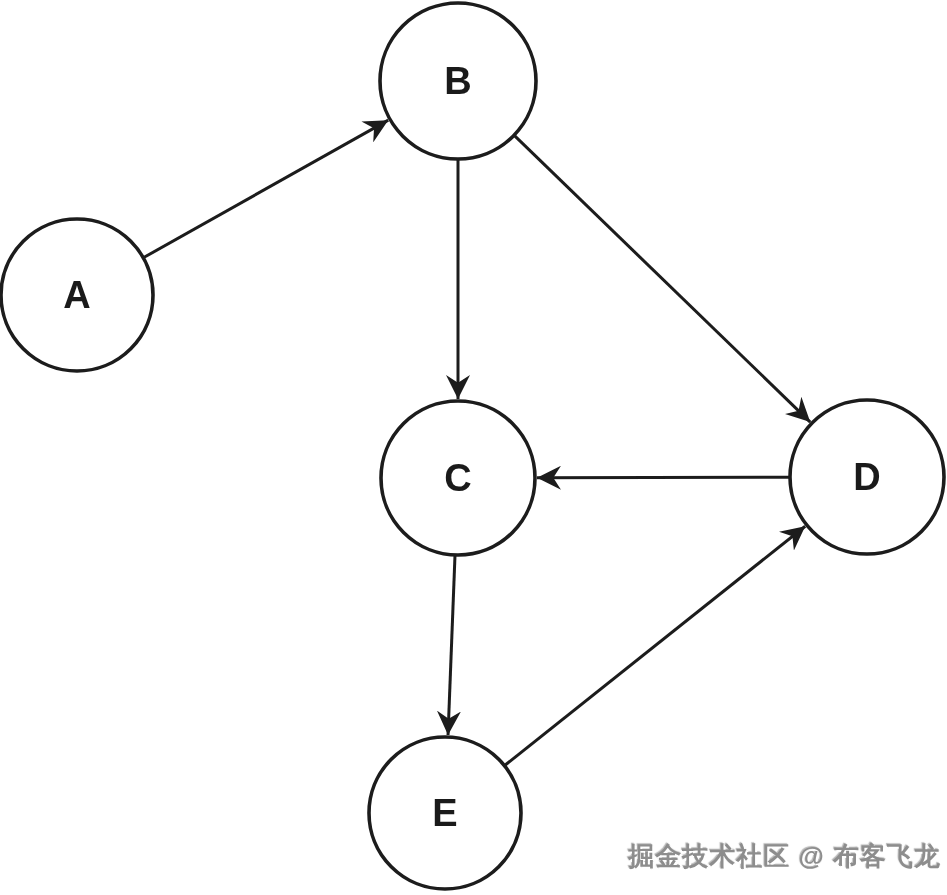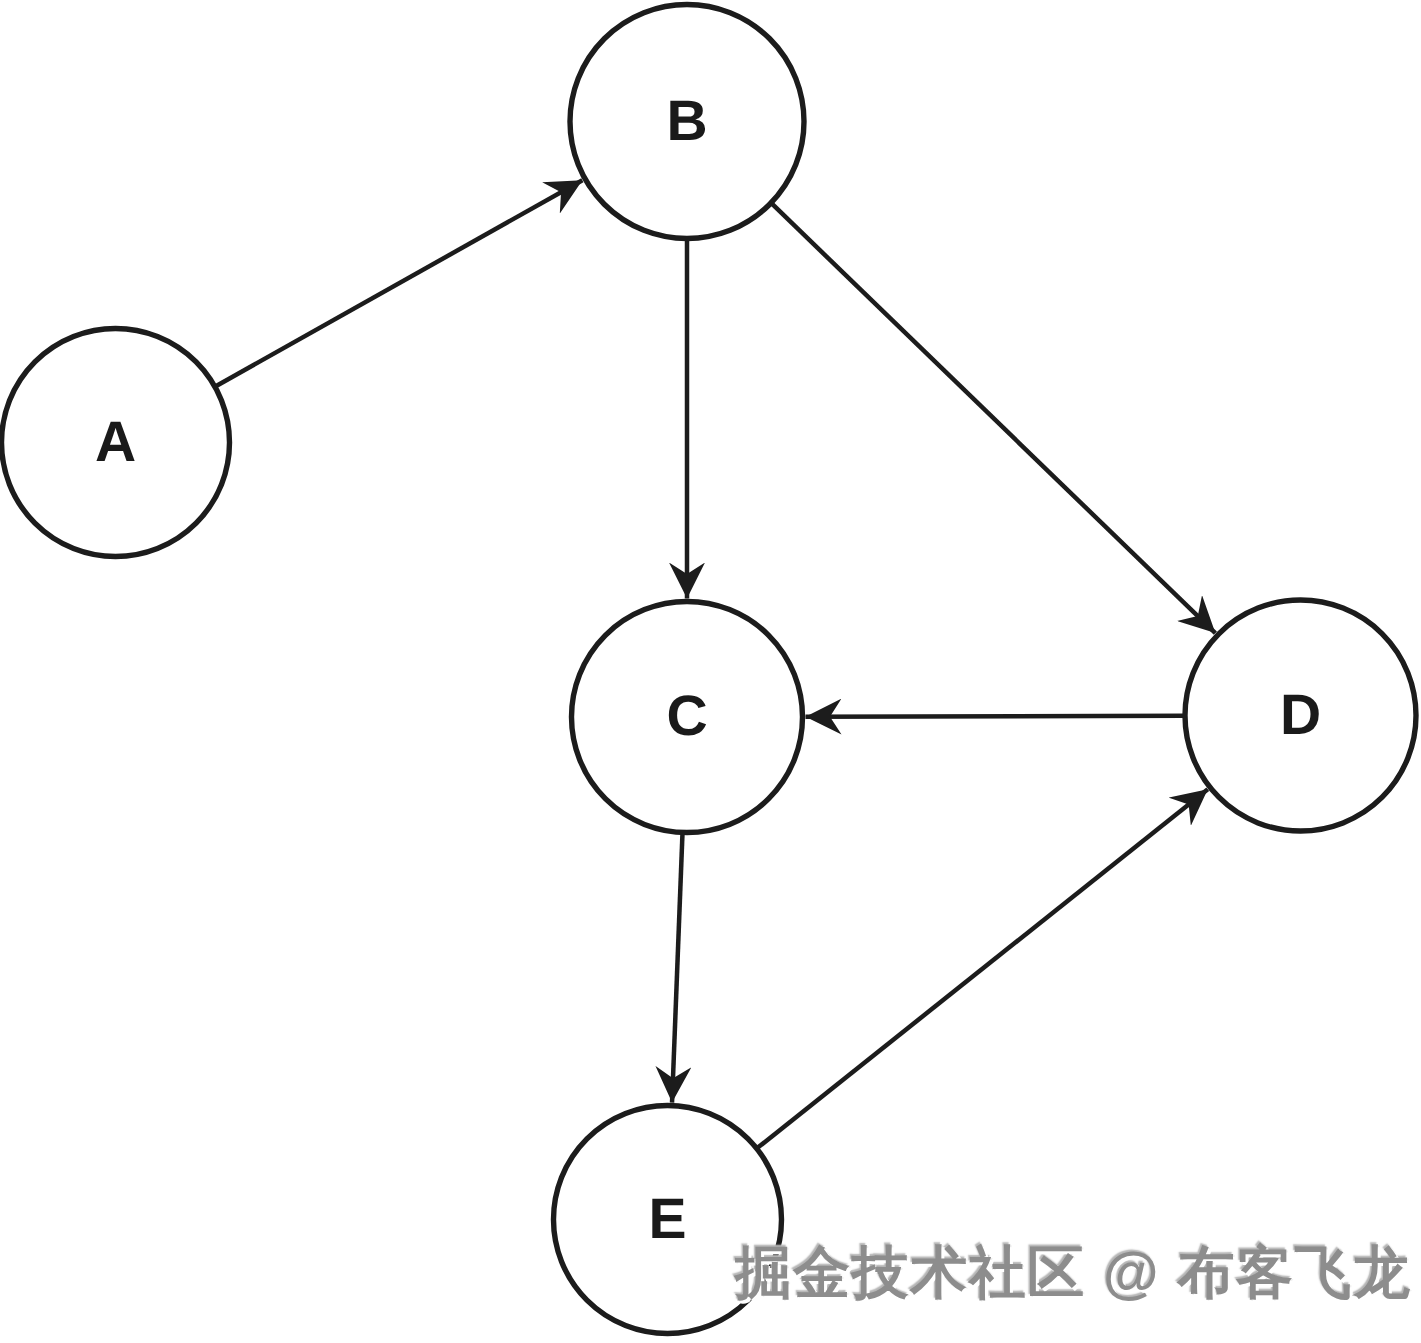--- a/index.html
+++ b/index.html
@@ -23,21 +23,21 @@
   }
   .node-label {
     font-family: "Liberation Sans", sans-serif;
     font-weight: 600;
     fill: #1a1a1a;
   }
   .watermark {
     position: absolute;
     right: 6px;
     bottom: 21px;
-    font-size: 38px;
+    font-size: 26px;
     font-weight: 700;
     letter-spacing: 1px;
     white-space: nowrap;
     color: #8d8d8d;
     text-shadow: 2px 2px 0 #ffffff, 1px 1px 0 #f0f0f0, -1px -1px 1px #b5b5b5;
     font-family: "Liberation Sans", sans-serif;
     user-select: none;
   }
 </style>
 </head>

